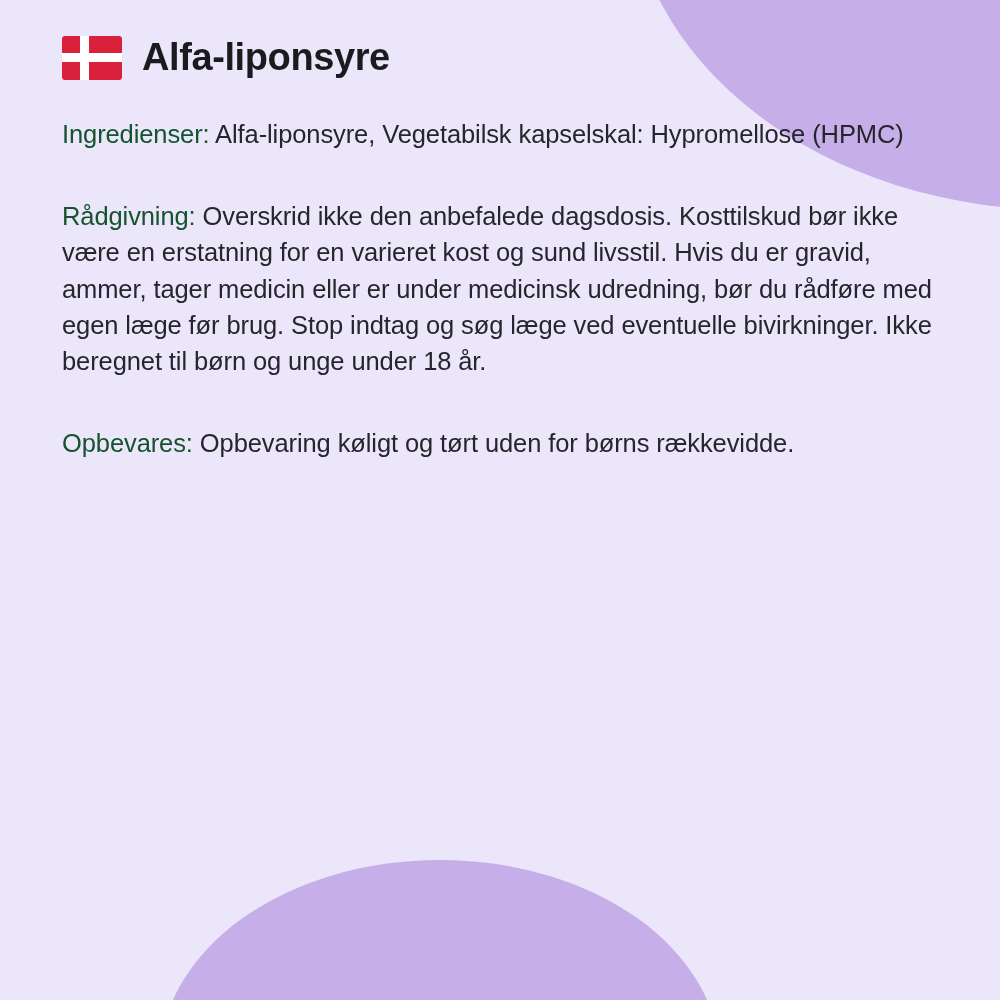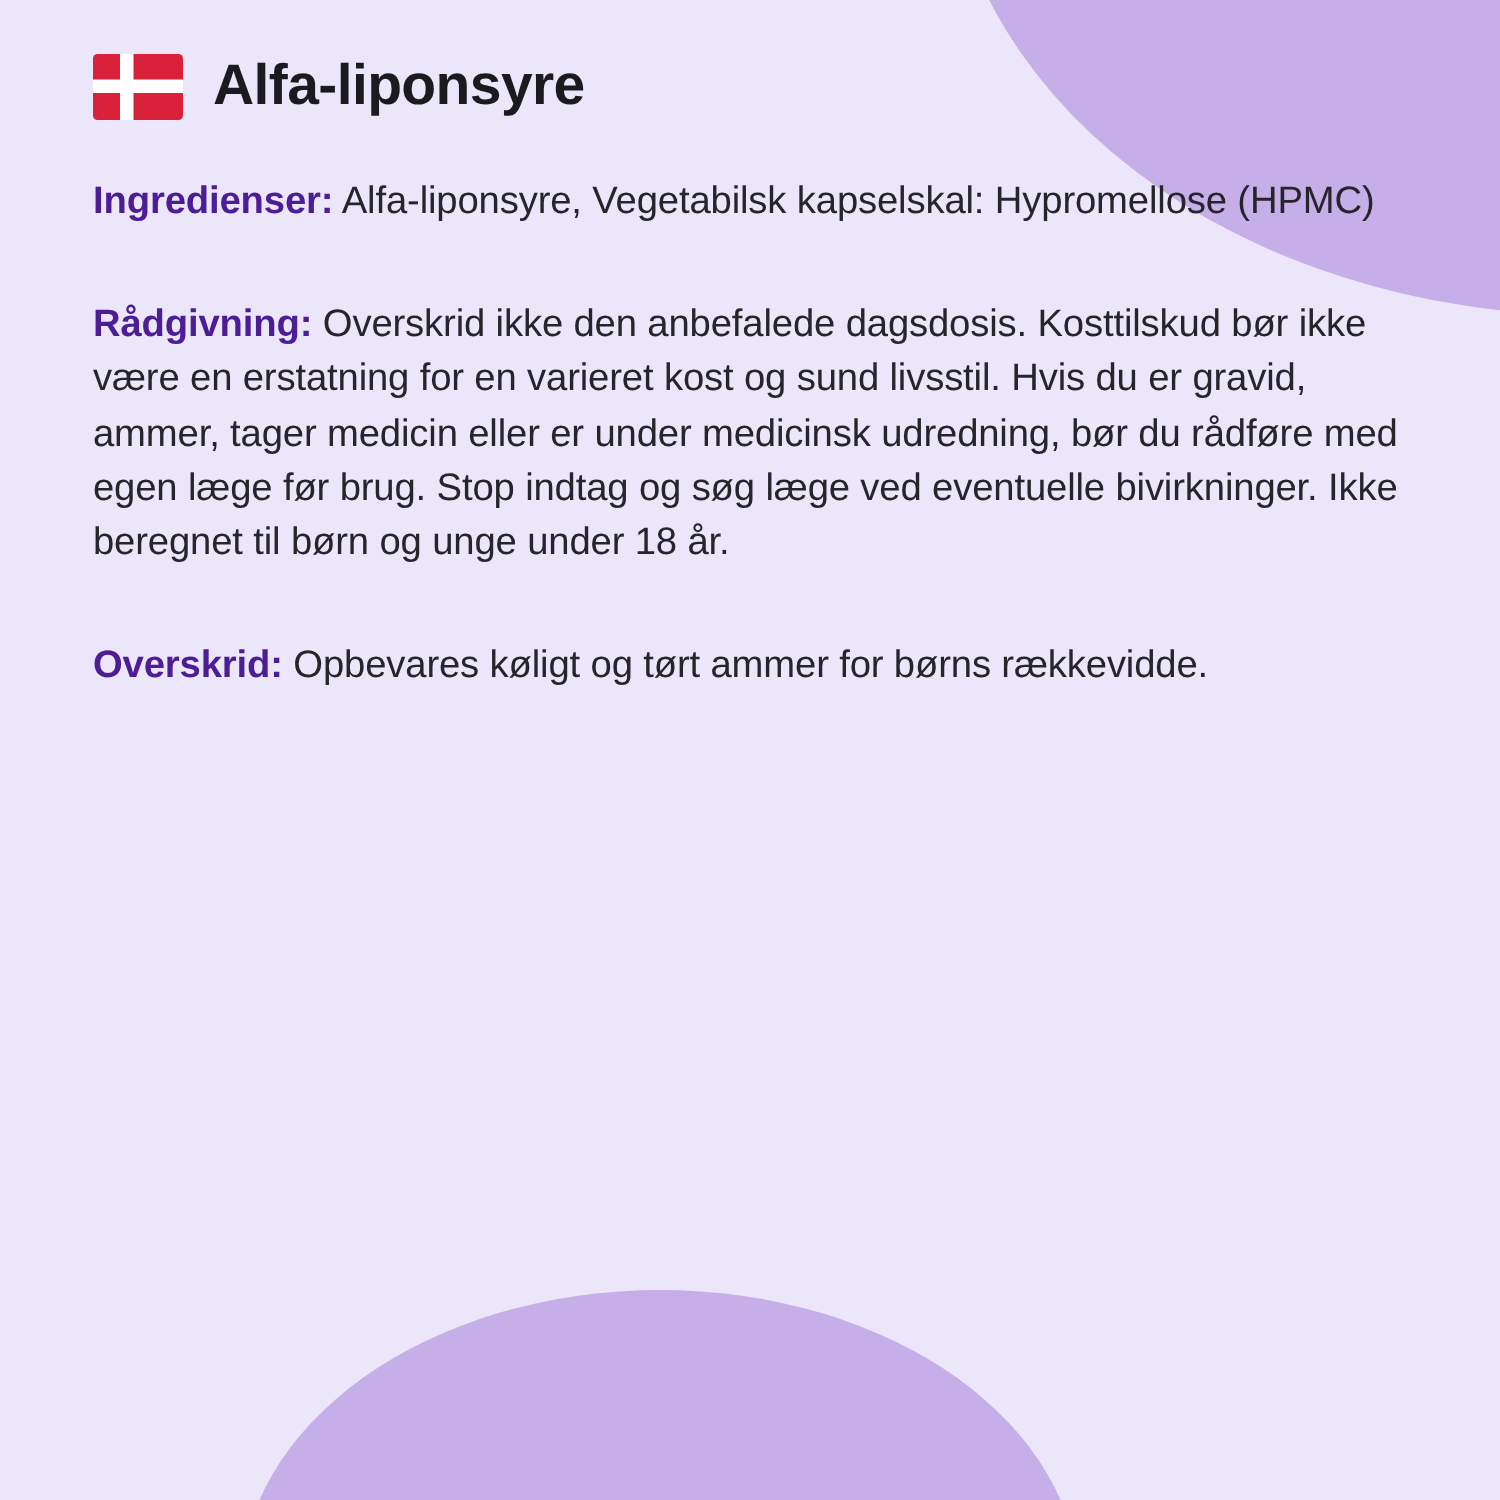--- a/index.html
+++ b/index.html
@@ -95,22 +95,22 @@
     max-width: 880px;
   }
   .section p {
     margin: 0;
     font-size: 25.5px;
     line-height: 1.42;
     color: #26252b;
     letter-spacing: -0.1px;
   }
   .section .label {
-    font-weight: bold;
-    color: #4c1d95;
+    font-weight: normal;
+    color: #14532d;
   }
   .section:last-child {
     margin-bottom: 0;
   }
   .s-ingredients { margin-top: 4px; }
 </style>
 </head>
 <body>
 
 <div class="card">
@@ -128,17 +128,17 @@
     <div class="section s-ingredients">
       <p><span class="label">Ingredienser:</span><span> Alfa-liponsyre, Vegetabilsk kapselskal: Hypromellose (HPMC)</span></p>
     </div>
 
 
     <div class="section">
       <p><span class="label">Rådgivning:</span><span> Overskrid ikke den anbefalede dagsdosis. Kosttilskud bør ikke være en erstatning for en varieret kost og sund livsstil. Hvis du er gravid, ammer, tager medicin eller er under medicinsk udredning, bør du rådføre med egen læge før brug. Stop indtag og søg læge ved eventuelle bivirkninger. Ikke beregnet til børn og unge under 18 år.</span></p>
     </div>
 
     <div class="section">
-      <p><span class="label">Overskrid:</span><span> Opbevares køligt og tørt ammer for børns rækkevidde.</span></p>
+      <p><span class="label">Opbevares:</span><span> Opbevaring køligt og tørt uden for børns rækkevidde.</span></p>
     </div>
 
   </div>
 </div>
 
 </body></html>

